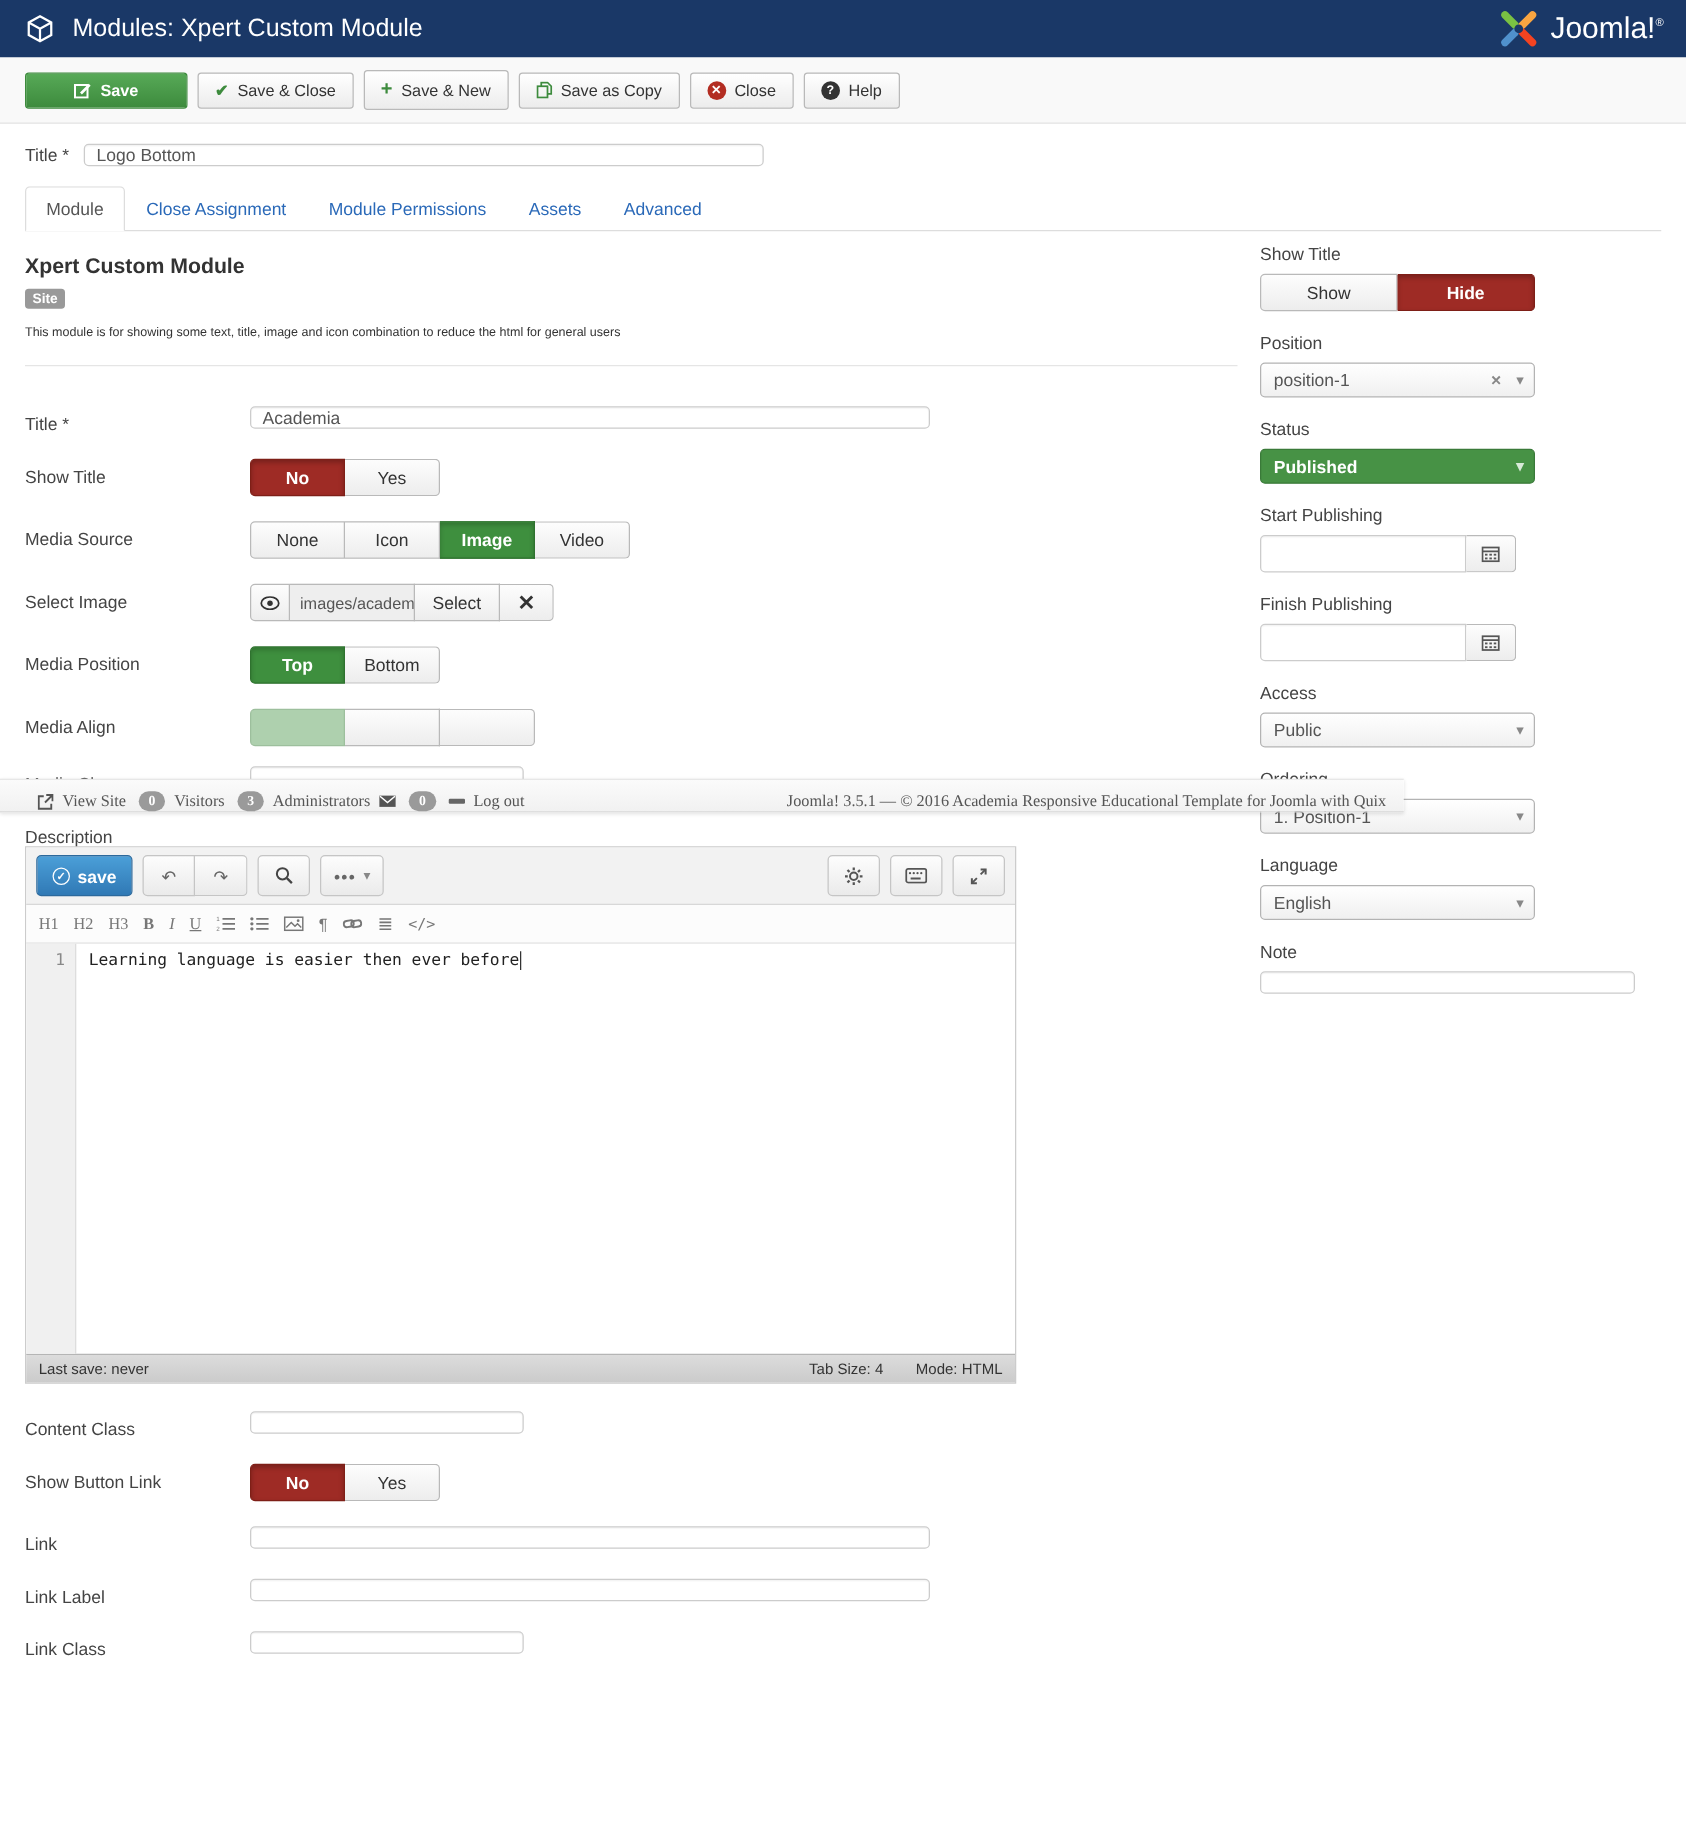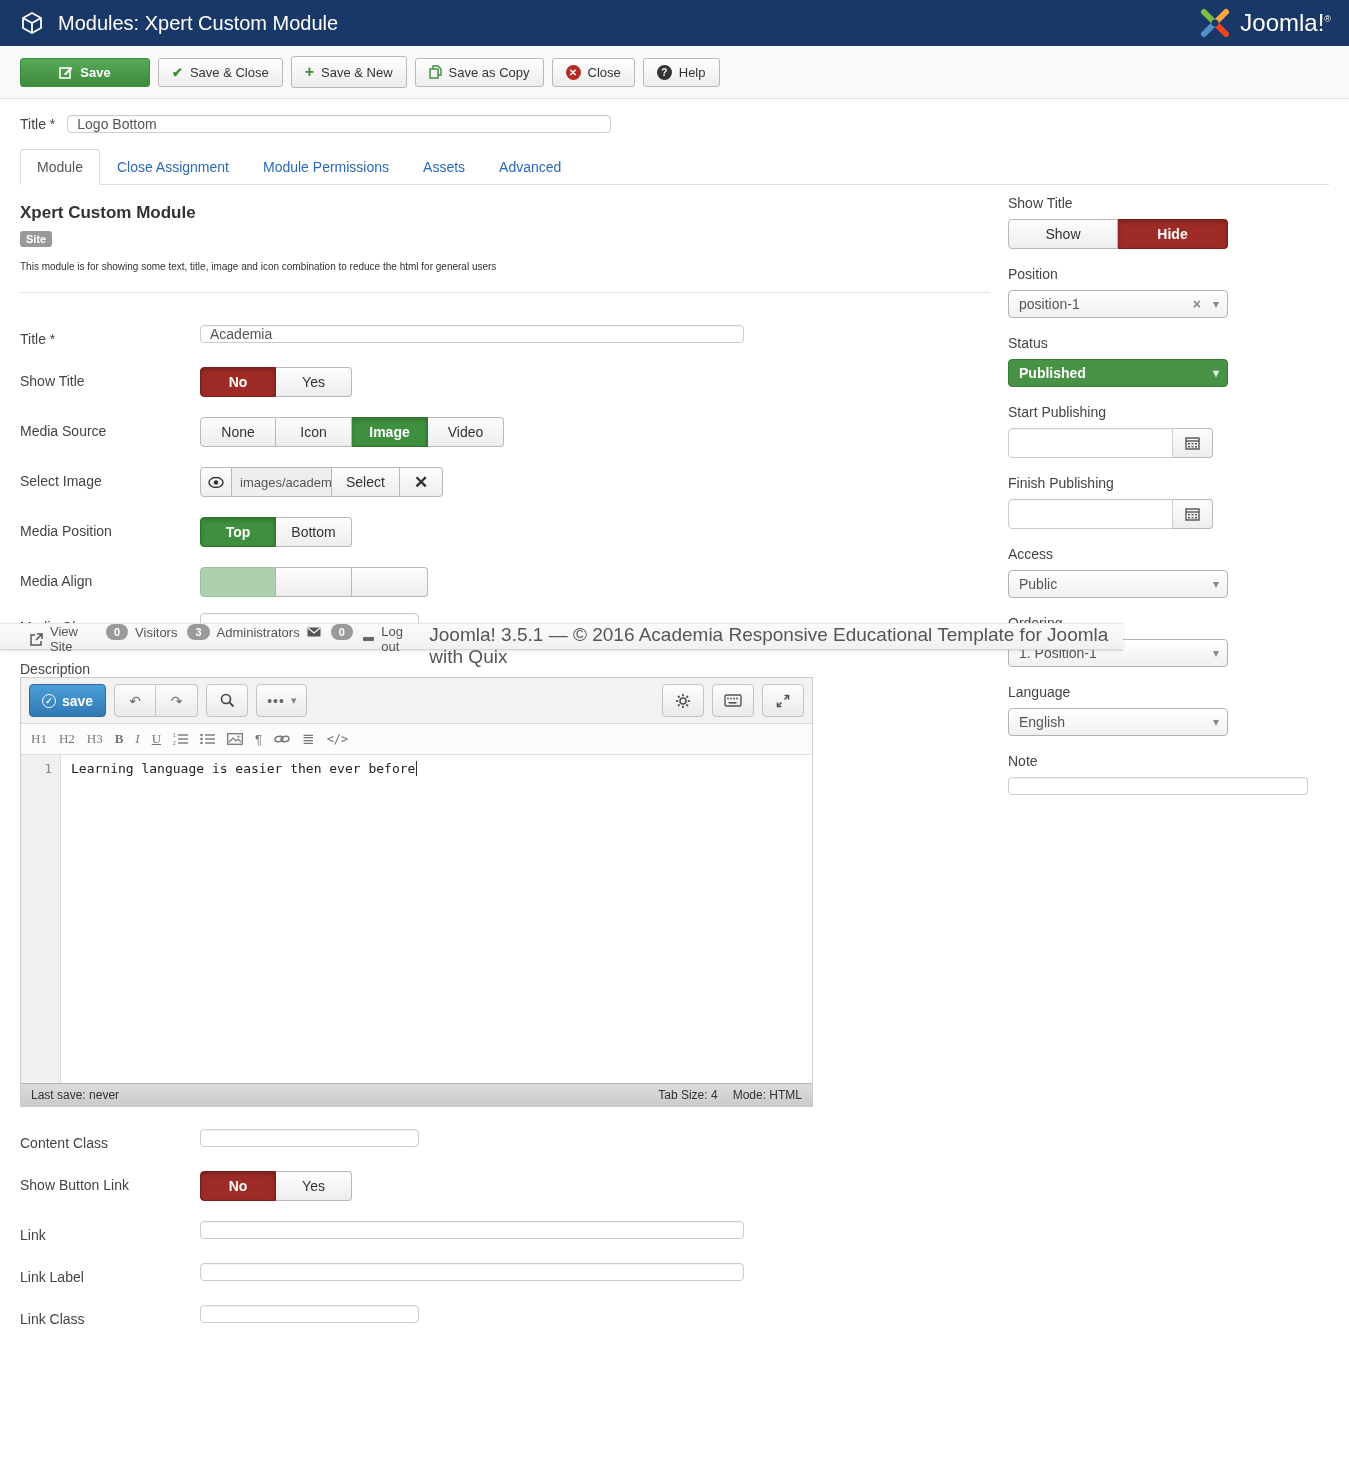--- a/index.html
+++ b/index.html
@@ -73,24 +73,24 @@
   .chosen .caret { position:absolute; right:8px; color:#888; font-size:12px; }
   .chosen .chosen-x { position:absolute; right:26px; color:#888; font-weight:bold; font-size:14px; }
   .chosen-green { background:#479245; border-color:#3a7a39; color:#fff; font-weight:bold; }
   .chosen-green .caret { color:#d8ead8; }
   .date-group { display:inline-flex; height:30px; }
   .date-group input { width:165px; border-radius:4px 0 0 4px; height:30px; }
   .date-btn { width:40px; display:inline-flex; align-items:center; justify-content:center; background:linear-gradient(#fdfdfd,#ededed); border:1px solid #b9b9b9; border-left:none; border-radius:0 4px 4px 0; cursor:pointer; }
   .inp-note { width:300px; }
 
   
-  .statusbar { position:absolute; left:0; top:623px; width:1123px; height:27px; background:linear-gradient(#fbfbfb,#f1f1f1); border-top:1px solid #e7e7e7; border-bottom:1px solid #d5d5d5; box-shadow:0 1px 3px rgba(0,0,0,.12); z-index:20; display:flex; align-items:flex-start; padding:0 14px 0 30px; font-size:13px; color:#555; }
+  .statusbar { position:absolute; left:0; top:623px; width:1123px; height:27px; background:linear-gradient(#fbfbfb,#f1f1f1); border-top:1px solid #e7e7e7; border-bottom:1px solid #d5d5d5; box-shadow:0 1px 3px rgba(0,0,0,.12); z-index:20; display:flex; align-items:flex-end; padding:0 14px 0 30px; font-size:13px; color:#555;font-family:Liberation Serif, serif; }
   .sb-item { display:inline-flex; align-items:center; gap:7px; margin-right:10px; cursor:pointer; color:#555; text-decoration:none; }
   .sb-badge { background:#9a9a9a; color:#fff; font-size:11px; font-weight:bold; border-radius:9px; padding:2px 8px; }
-  .sb-right { margin-left:auto; color:#555; font-size:19px; }
+  .sb-right { margin-left:auto; color:#555; font-size:13px; }
   .dash-ic { display:inline-block; width:13px; height:4px; background:#666; border-radius:1px; }
 
   
   .editor { width:793px; border:1px solid #ccc; }
   .ed-toolbar { background:#f2f2f2; border-bottom:1px solid #d8d8d8; padding:6px 8px; display:flex; align-items:center; gap:8px; }
   .ed-btn { display:inline-flex; align-items:center; justify-content:center; gap:6px; height:33px; min-width:42px; background:linear-gradient(#fdfdfd,#eaeaea); border:1px solid #c5c5c5; border-radius:4px; color:#666; font-size:14px; cursor:pointer; font-family:inherit; }
   .ed-group { display:inline-flex; }
   .ed-group .ed-btn { border-radius:0; border-left-width:0; }
   .ed-group .ed-btn:first-child { border-radius:4px 0 0 4px; border-left-width:1px; }
   .ed-group .ed-btn:last-child { border-radius:0 4px 4px 0; }
@@ -100,21 +100,21 @@
   .fmt-bar { background:#fcfcfc; border-bottom:1px solid #ddd; padding:6px 10px; display:flex; align-items:center; gap:12px; color:#777; }
   .fmt-it { font-size:13px; color:#777; cursor:pointer; font-family:"Liberation Serif", serif; }
   .fmt-b { font-weight:bold; font-family:"Liberation Serif", serif; }
   .fmt-i { font-style:italic; font-family:"Liberation Serif", serif; }
   .fmt-u { text-decoration:underline; font-family:"Liberation Serif", serif; }
   .code-area { display:flex; height:328px; background:#fff; }
   .gutter { width:40px; background:#f0f0f0; border-right:1px solid #ddd; text-align:right; padding:6px 8px 0 0; color:#888; font-family:"DejaVu Sans Mono", monospace; font-size:13px; }
   .code-line { padding:6px 0 0 10px; font-family:"DejaVu Sans Mono", monospace; font-size:13px; color:#222; }
   .code-line::after { content:""; border-right:1px solid #333; margin-left:1px; }
   .ed-footer { background:linear-gradient(#dcdcdc,#cbcbcb); border-top:1px solid #b5b5b5; height:23px; display:flex; align-items:center; padding:0 10px; font-size:12px; color:#333; }
-  .ed-footer .f-right { margin-left:auto; display:flex; gap:15px; }
+  .ed-footer .f-right { margin-left:auto; display:flex; gap:26px; }
 
   svg { display:block; }
 </style>
 </head>
 <body>
 
 <div class="page">
 
   <header class="hdr">
     <div class="hdr-left">

